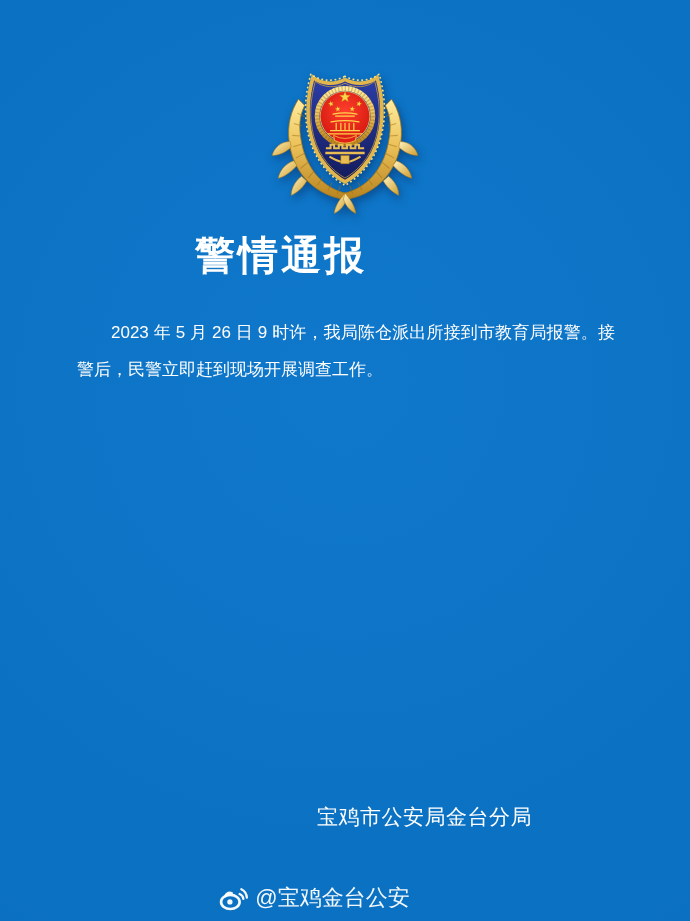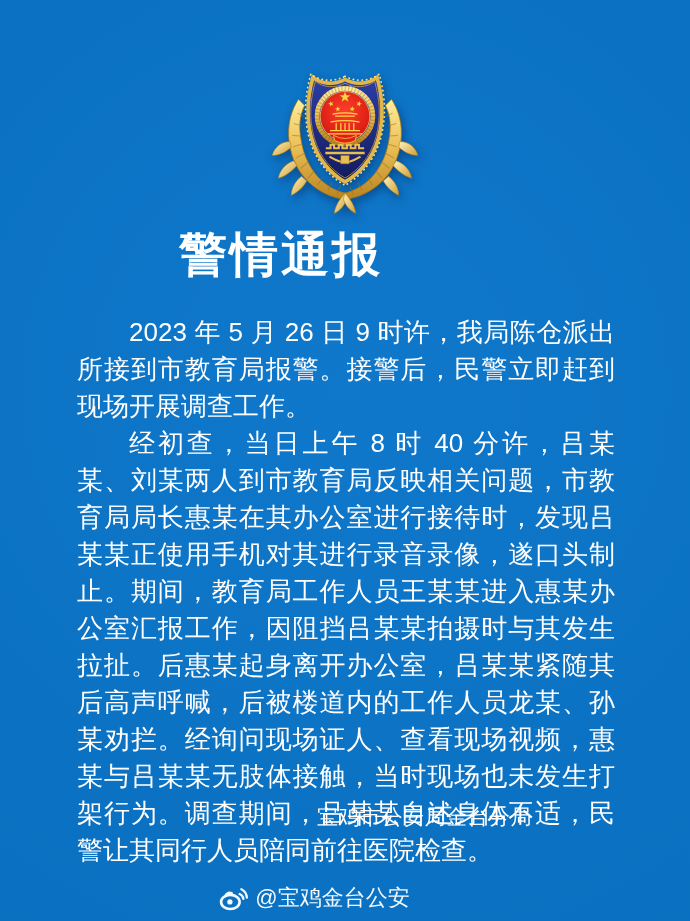--- a/index.html
+++ b/index.html
@@ -12,26 +12,26 @@
     font-family:"Liberation Sans","DejaVu Sans",sans-serif;
     color:#fff;
   }
   .badge-wrap{
     position:absolute;left:267px;top:64px;width:156px;height:150px;
   }
   .badge-wrap svg{filter:drop-shadow(2px 4px 5px rgba(0,25,70,.45));}
   .notice-title{
     position:absolute;left:0;top:224px;width:562px;
     text-align:center;
-    font-size:48px;line-height:62px;font-weight:700;
+    font-size:40px;line-height:62px;font-weight:700;
     letter-spacing:3px;color:#ffffff;margin:0;
   }
   .notice-body{
     position:absolute;left:77px;top:314px;width:538px;
-    font-size:26px;line-height:37px;font-weight:500;
+    font-size:17px;line-height:37px;font-weight:500;
     text-align:justify;color:#ffffff;
   }
   .notice-body p{margin:0;text-indent:2em;}
   .signature-block{
     position:absolute;right:158px;top:798px;
     text-align:center;line-height:37px;font-weight:500;
   }
   .signature-agency{font-size:21px;letter-spacing:0.5px;}
   .signature-date{font-size:20px;}
   .watermark{
@@ -136,21 +136,20 @@
         <path d="M120,179 Q136,188 143,189 M180,179 Q164,188 157,189" stroke-width="4"></path>
       </g>
       <rect x="142" y="177" width="16" height="16" fill="#e8bd52" stroke="#a9770f" stroke-width="1"></rect>
     </svg>
   </div>
 
   <h1 class="notice-title">警情通报</h1>
 
   <div class="notice-body">
     <p>2023 年 5 月 26 日 9 时许，我局陈仓派出所接到市教育局报警。接警后，民警立即赶到现场开展调查工作。</p>
-    <p>经初查，当日上午 8 时 40 分许，吕某某、刘某两人到市教育局反映相关问题，市教育局局长惠某在其办公室进行接待时，发现吕某某正使用手机对其进行录音录像，遂口头制止。期间，教育局工作人员王某某进入惠某办公室汇报工作，因阻挡吕某某拍摄时与其发生拉扯。后惠某起身离开办公室，吕某某紧随其后高声呼喊，后被楼道内的工作人员龙某、孙某劝拦。经询问现场证人、查看现场视频，惠某与吕某某无肢体接触，当时现场也未发生打架行为。调查期间，吕某某自述身体不适，民警让其同行人员陪同前往医院检查。</p>
   </div>
 
   <div class="signature-block">
     <div class="signature-agency">宝鸡市公安局金台分局</div>
   </div>
 
   <div class="watermark">
     <svg class="weibo-icon" viewBox="0 0 34 28" aria-hidden="true">
       <g fill="none" stroke="rgba(255,255,255,.95)" stroke-linecap="round">
         <ellipse cx="14" cy="18.5" rx="10.5" ry="8" stroke-width="3"></ellipse>

